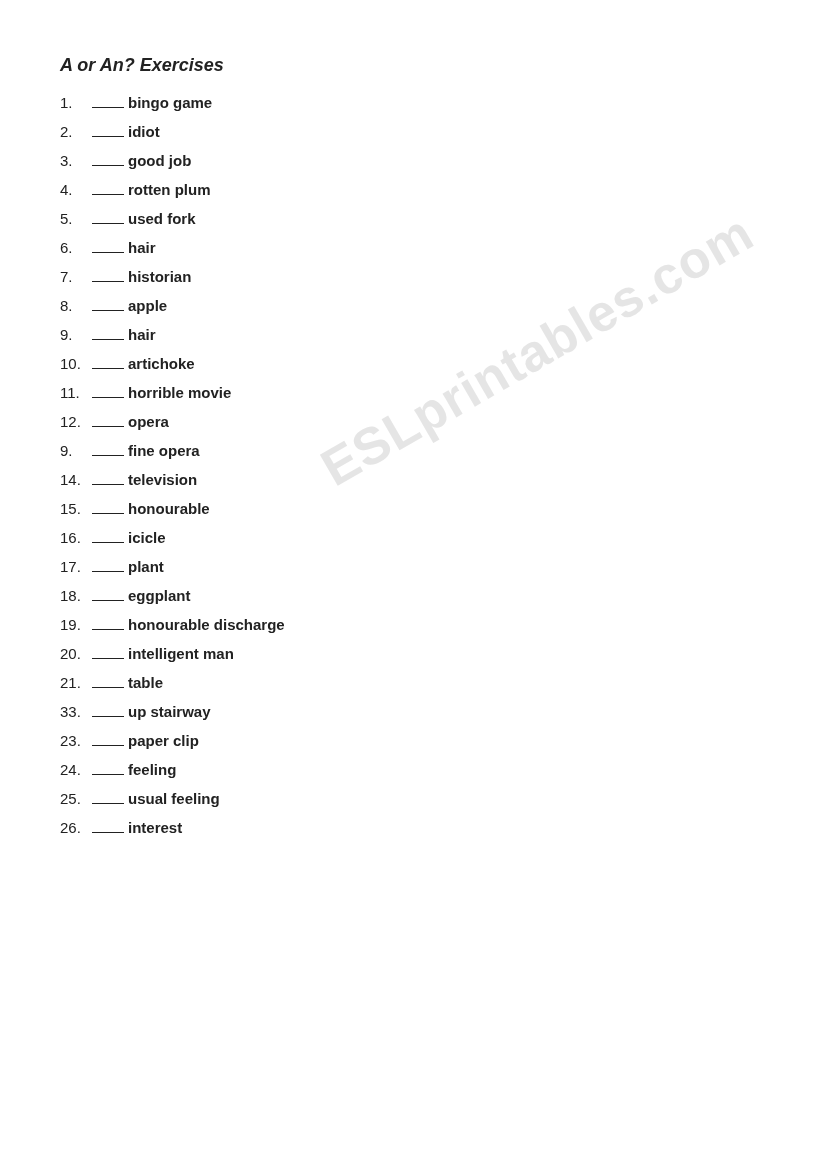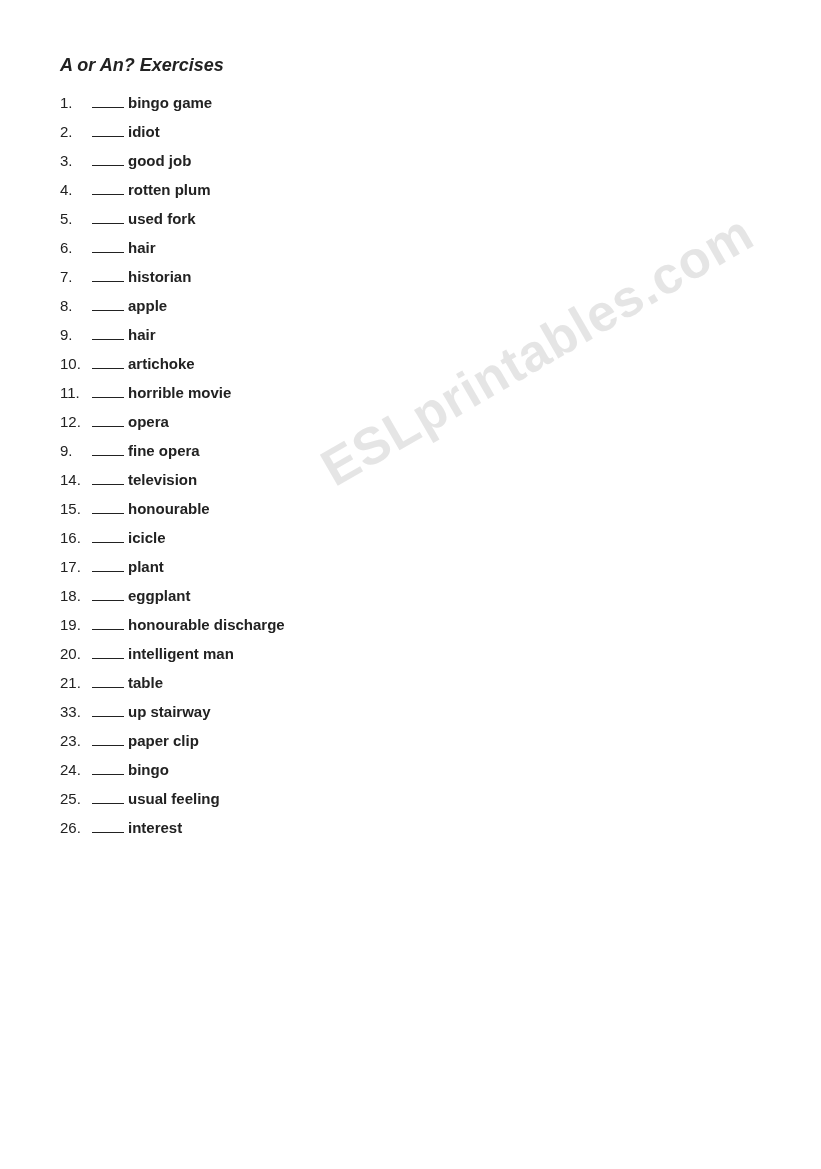--- a/index.html
+++ b/index.html
@@ -195,21 +195,21 @@
         <span class="item-text">up stairway</span>
       </li>
       <li>
         <span class="num">23.</span>
         <span class="blank"></span>
         <span class="item-text">paper clip</span>
       </li>
       <li>
         <span class="num">24.</span>
         <span class="blank"></span>
-        <span class="item-text">bingo</span>
+        <span class="item-text">feeling</span>
       </li>
       <li>
         <span class="num">25.</span>
         <span class="blank"></span>
         <span class="item-text">usual feeling</span>
       </li>
       <li>
         <span class="num">26.</span>
         <span class="blank"></span>
         <span class="item-text">interest</span>

